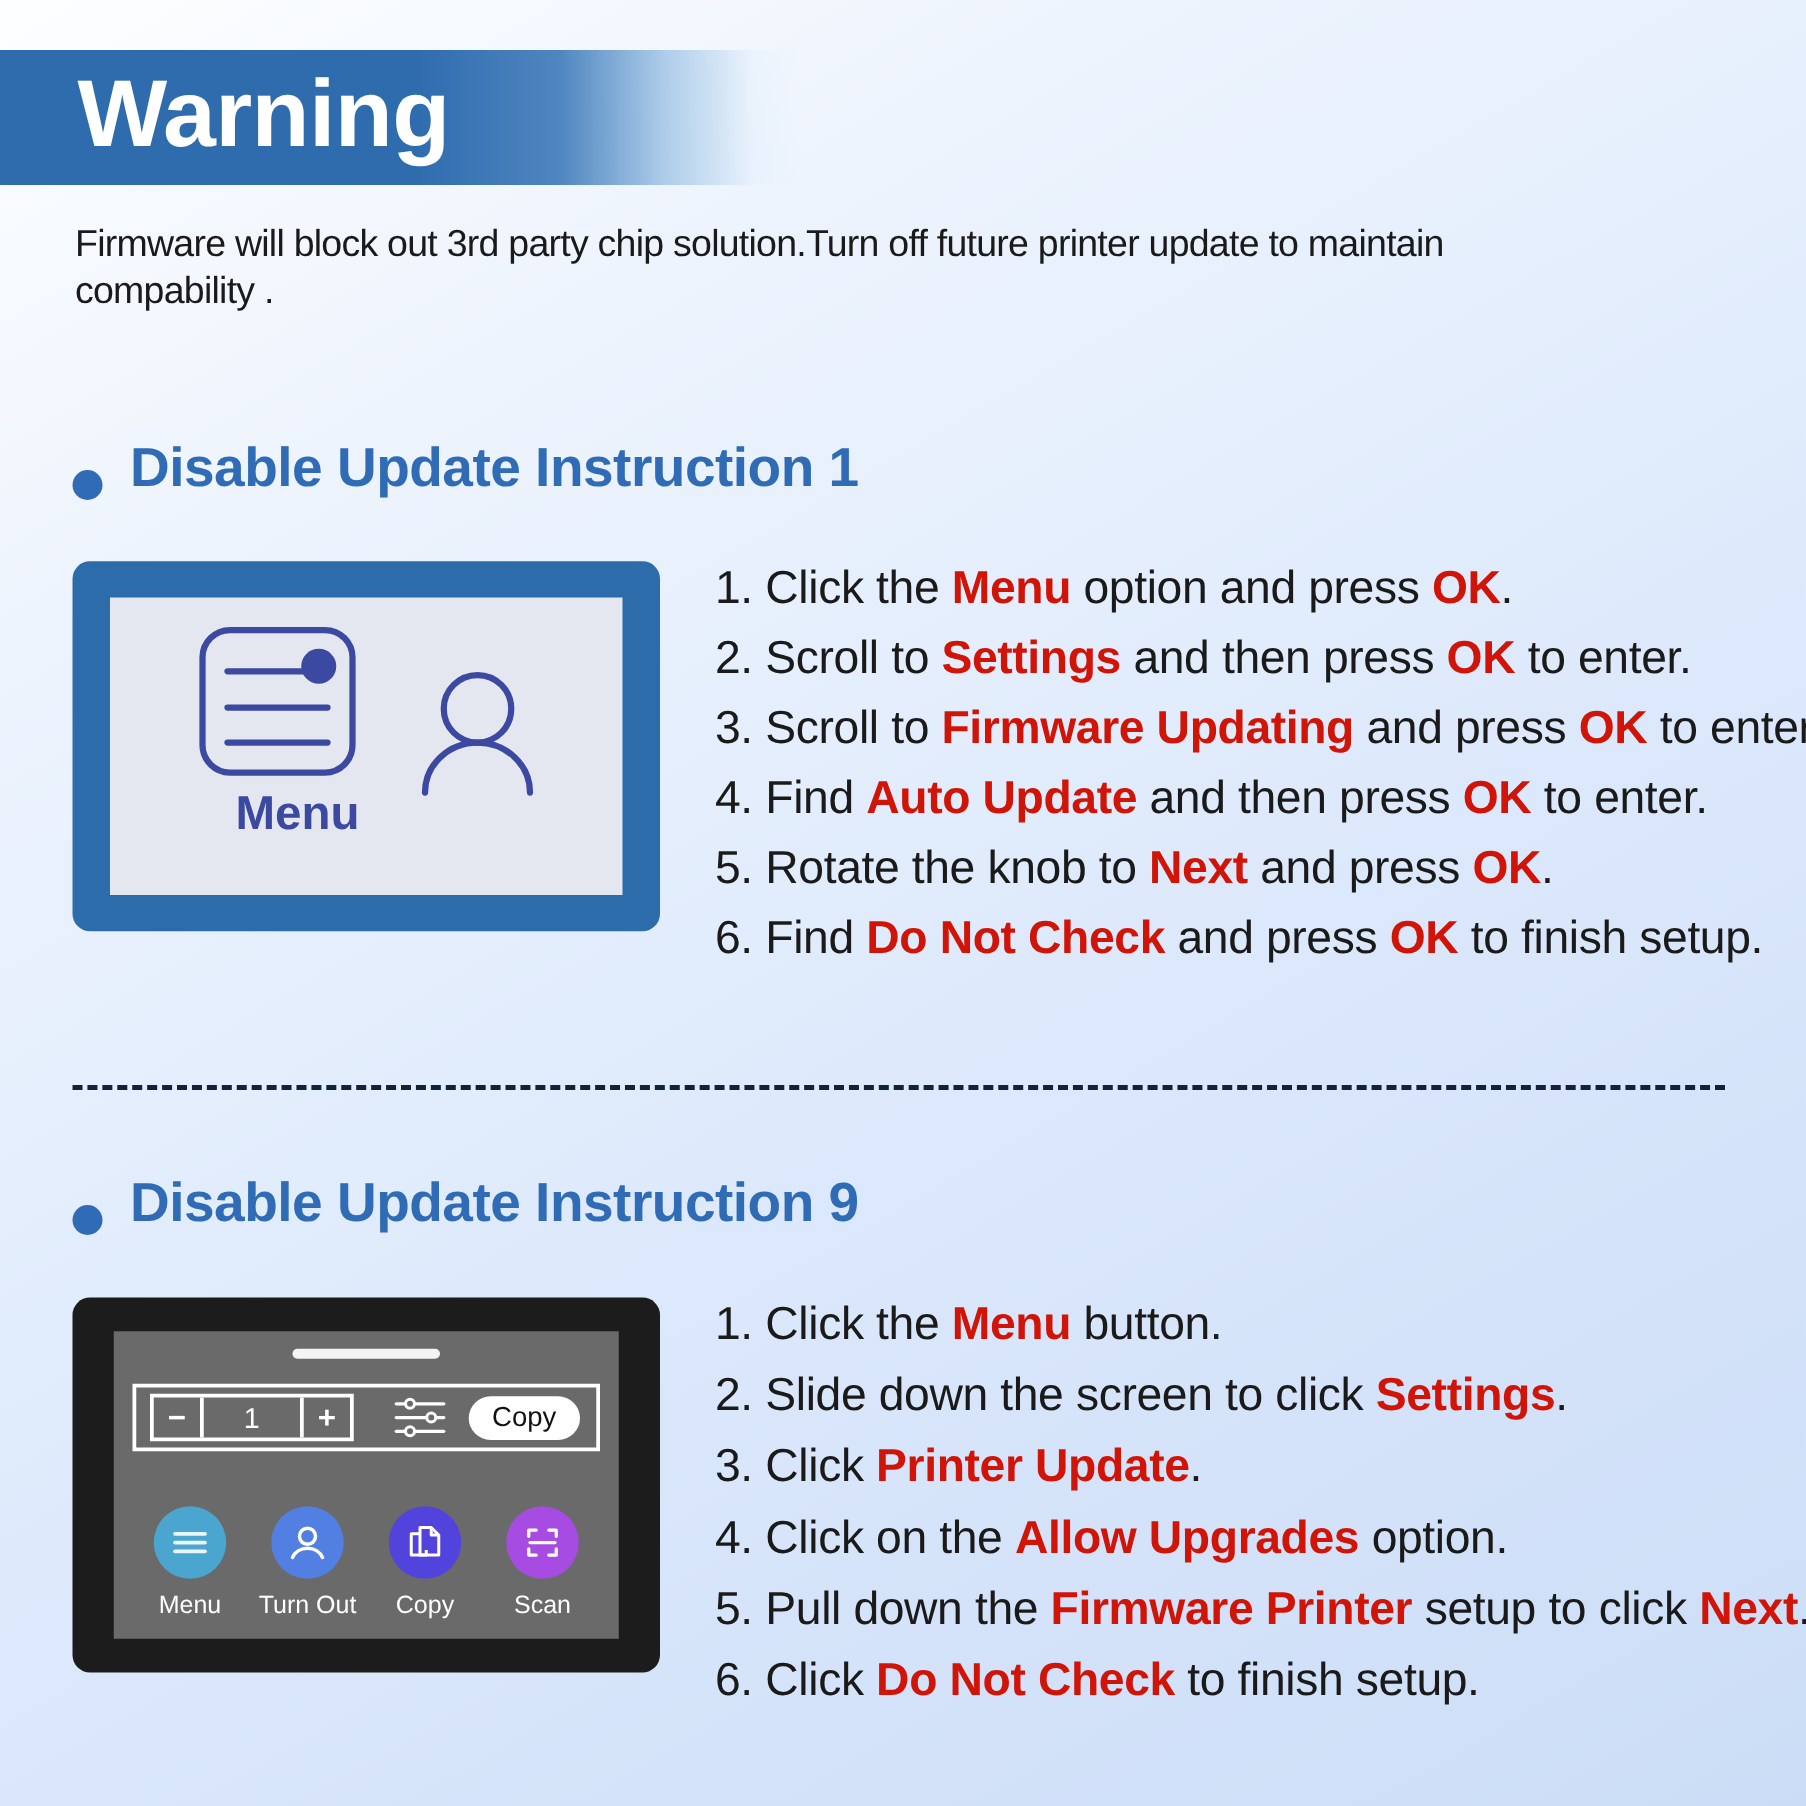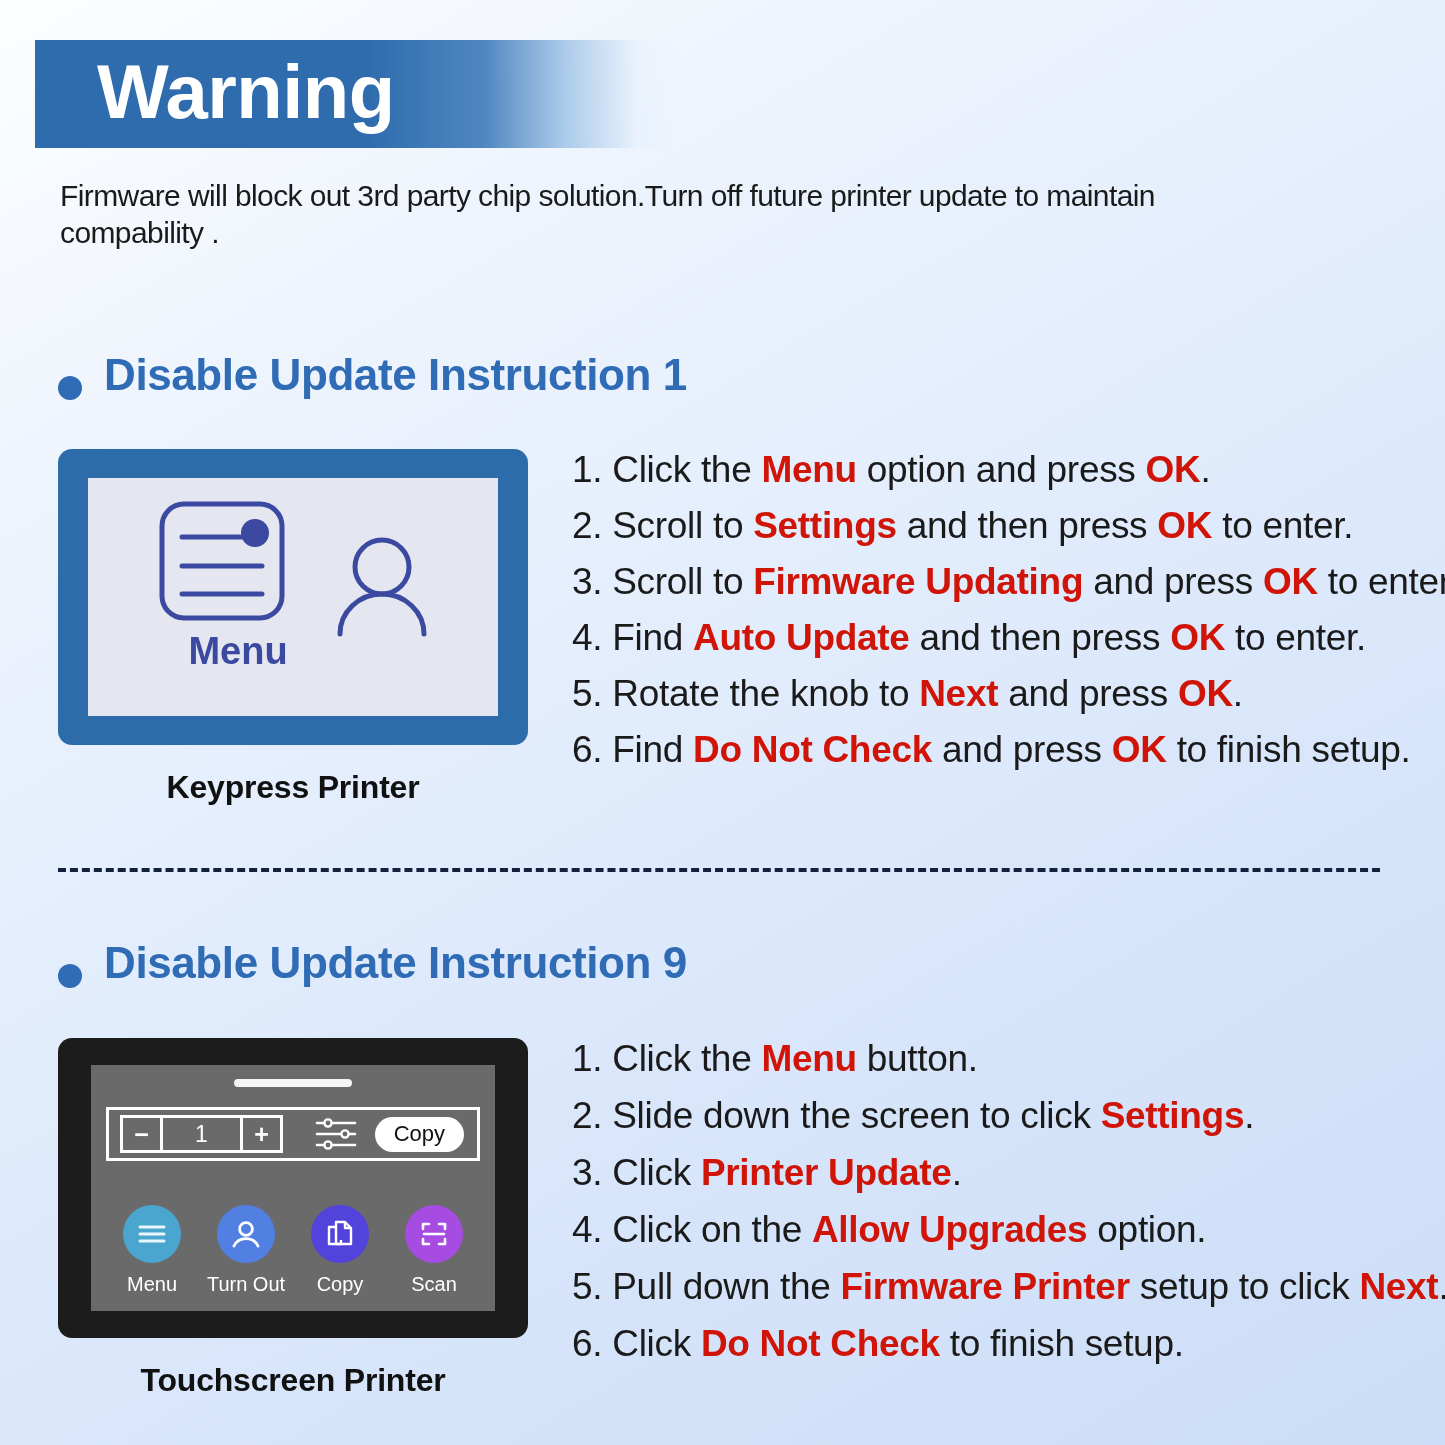--- a/index.html
+++ b/index.html
@@ -21,21 +21,20 @@
     position: absolute;
     left: 0;
     top: 40px;
     width: 640px;
     height: 108px;
     background: linear-gradient(to right,
         #2f6cae 0%, #2f6cae 52%, #4f86c0 70%,
         rgba(150,190,228,0.75) 83%, rgba(215,232,250,0.25) 94%, rgba(222,236,252,0) 100%);
     display: flex;
     align-items: center;
-    margin-left: 35px;
   }
   .warning-title {
     color: #ffffff;
     font-size: 76px;
     font-weight: bold;
     letter-spacing: -0.5px;
     padding-left: 62px;
     line-height: 1;
     margin-top: -4px;
   }
@@ -294,21 +293,20 @@
           <line x1="24" y1="94" x2="104" y2="94" stroke="#3b4aa0" stroke-width="5" stroke-linecap="round"></line>
         </svg>
         <svg class="kp-person-icon" viewBox="0 0 92 104">
           <circle cx="46" cy="33" r="27" fill="none" stroke="#3b4aa0" stroke-width="5"></circle>
           <path d="M4 100 A 42 40 0 0 1 88 100" fill="none" stroke="#3b4aa0" stroke-width="5" stroke-linecap="round"></path>
         </svg>
       </div>
       <div class="kp-menu-label">Menu</div>
     </div>
   </div>
-  <div class="figure-caption">Keypress Printer</div>
 </div>
 
 <div class="steps" id="steps-1">
     <span class="step"><span>1.</span><span> Click the </span><span class="hl">Menu</span><span> option and press </span><span class="hl">OK</span><span>.</span></span>
     <span class="step"><span>2.</span><span> Scroll to </span><span class="hl">Settings</span><span> and then press </span><span class="hl">OK</span><span> to enter.</span></span>
     <span class="step"><span>3.</span><span> Scroll to </span><span class="hl">Firmware Updating</span><span> and press </span><span class="hl">OK</span><span> to enter.</span></span>
     <span class="step"><span>4.</span><span> Find </span><span class="hl">Auto Update</span><span> and then press </span><span class="hl">OK</span><span> to enter.</span></span>
     <span class="step"><span>5.</span><span> Rotate the knob to </span><span class="hl">Next</span><span> and press </span><span class="hl">OK</span><span>.</span></span>
     <span class="step"><span>6.</span><span> Find </span><span class="hl">Do Not Check</span><span> and press </span><span class="hl">OK</span><span> to finish setup.</span></span>
   </div>
@@ -384,21 +382,20 @@
               <path d="M28 22 V27 h-6" fill="none" stroke="#ffffff" stroke-width="2.6" stroke-linecap="round" stroke-linejoin="round"></path>
               <line x1="7" y1="17" x2="27" y2="17" stroke="#ffffff" stroke-width="2.6" stroke-linecap="round"></line>
             </svg>
           </div>
           <div class="app-label">Scan</div>
         </div>
 
       </div>
     </div>
   </div>
-  <div class="figure-caption">Touchscreen Printer</div>
 </div>
 
 <div class="steps" id="steps-2">
     <span class="step"><span>1.</span><span> Click the </span><span class="hl">Menu</span><span> button.</span></span>
     <span class="step"><span>2.</span><span> Slide down the screen to click </span><span class="hl">Settings</span><span>.</span></span>
     <span class="step"><span>3.</span><span> Click </span><span class="hl">Printer Update</span><span>.</span></span>
     <span class="step"><span>4.</span><span> Click on the </span><span class="hl">Allow Upgrades</span><span> option.</span></span>
     <span class="step"><span>5.</span><span> Pull down the </span><span class="hl">Firmware Printer</span><span> setup to click </span><span class="hl">Next</span><span>.</span></span>
     <span class="step"><span>6.</span><span> Click </span><span class="hl">Do Not Check</span><span> to finish setup.</span></span>
   </div>

